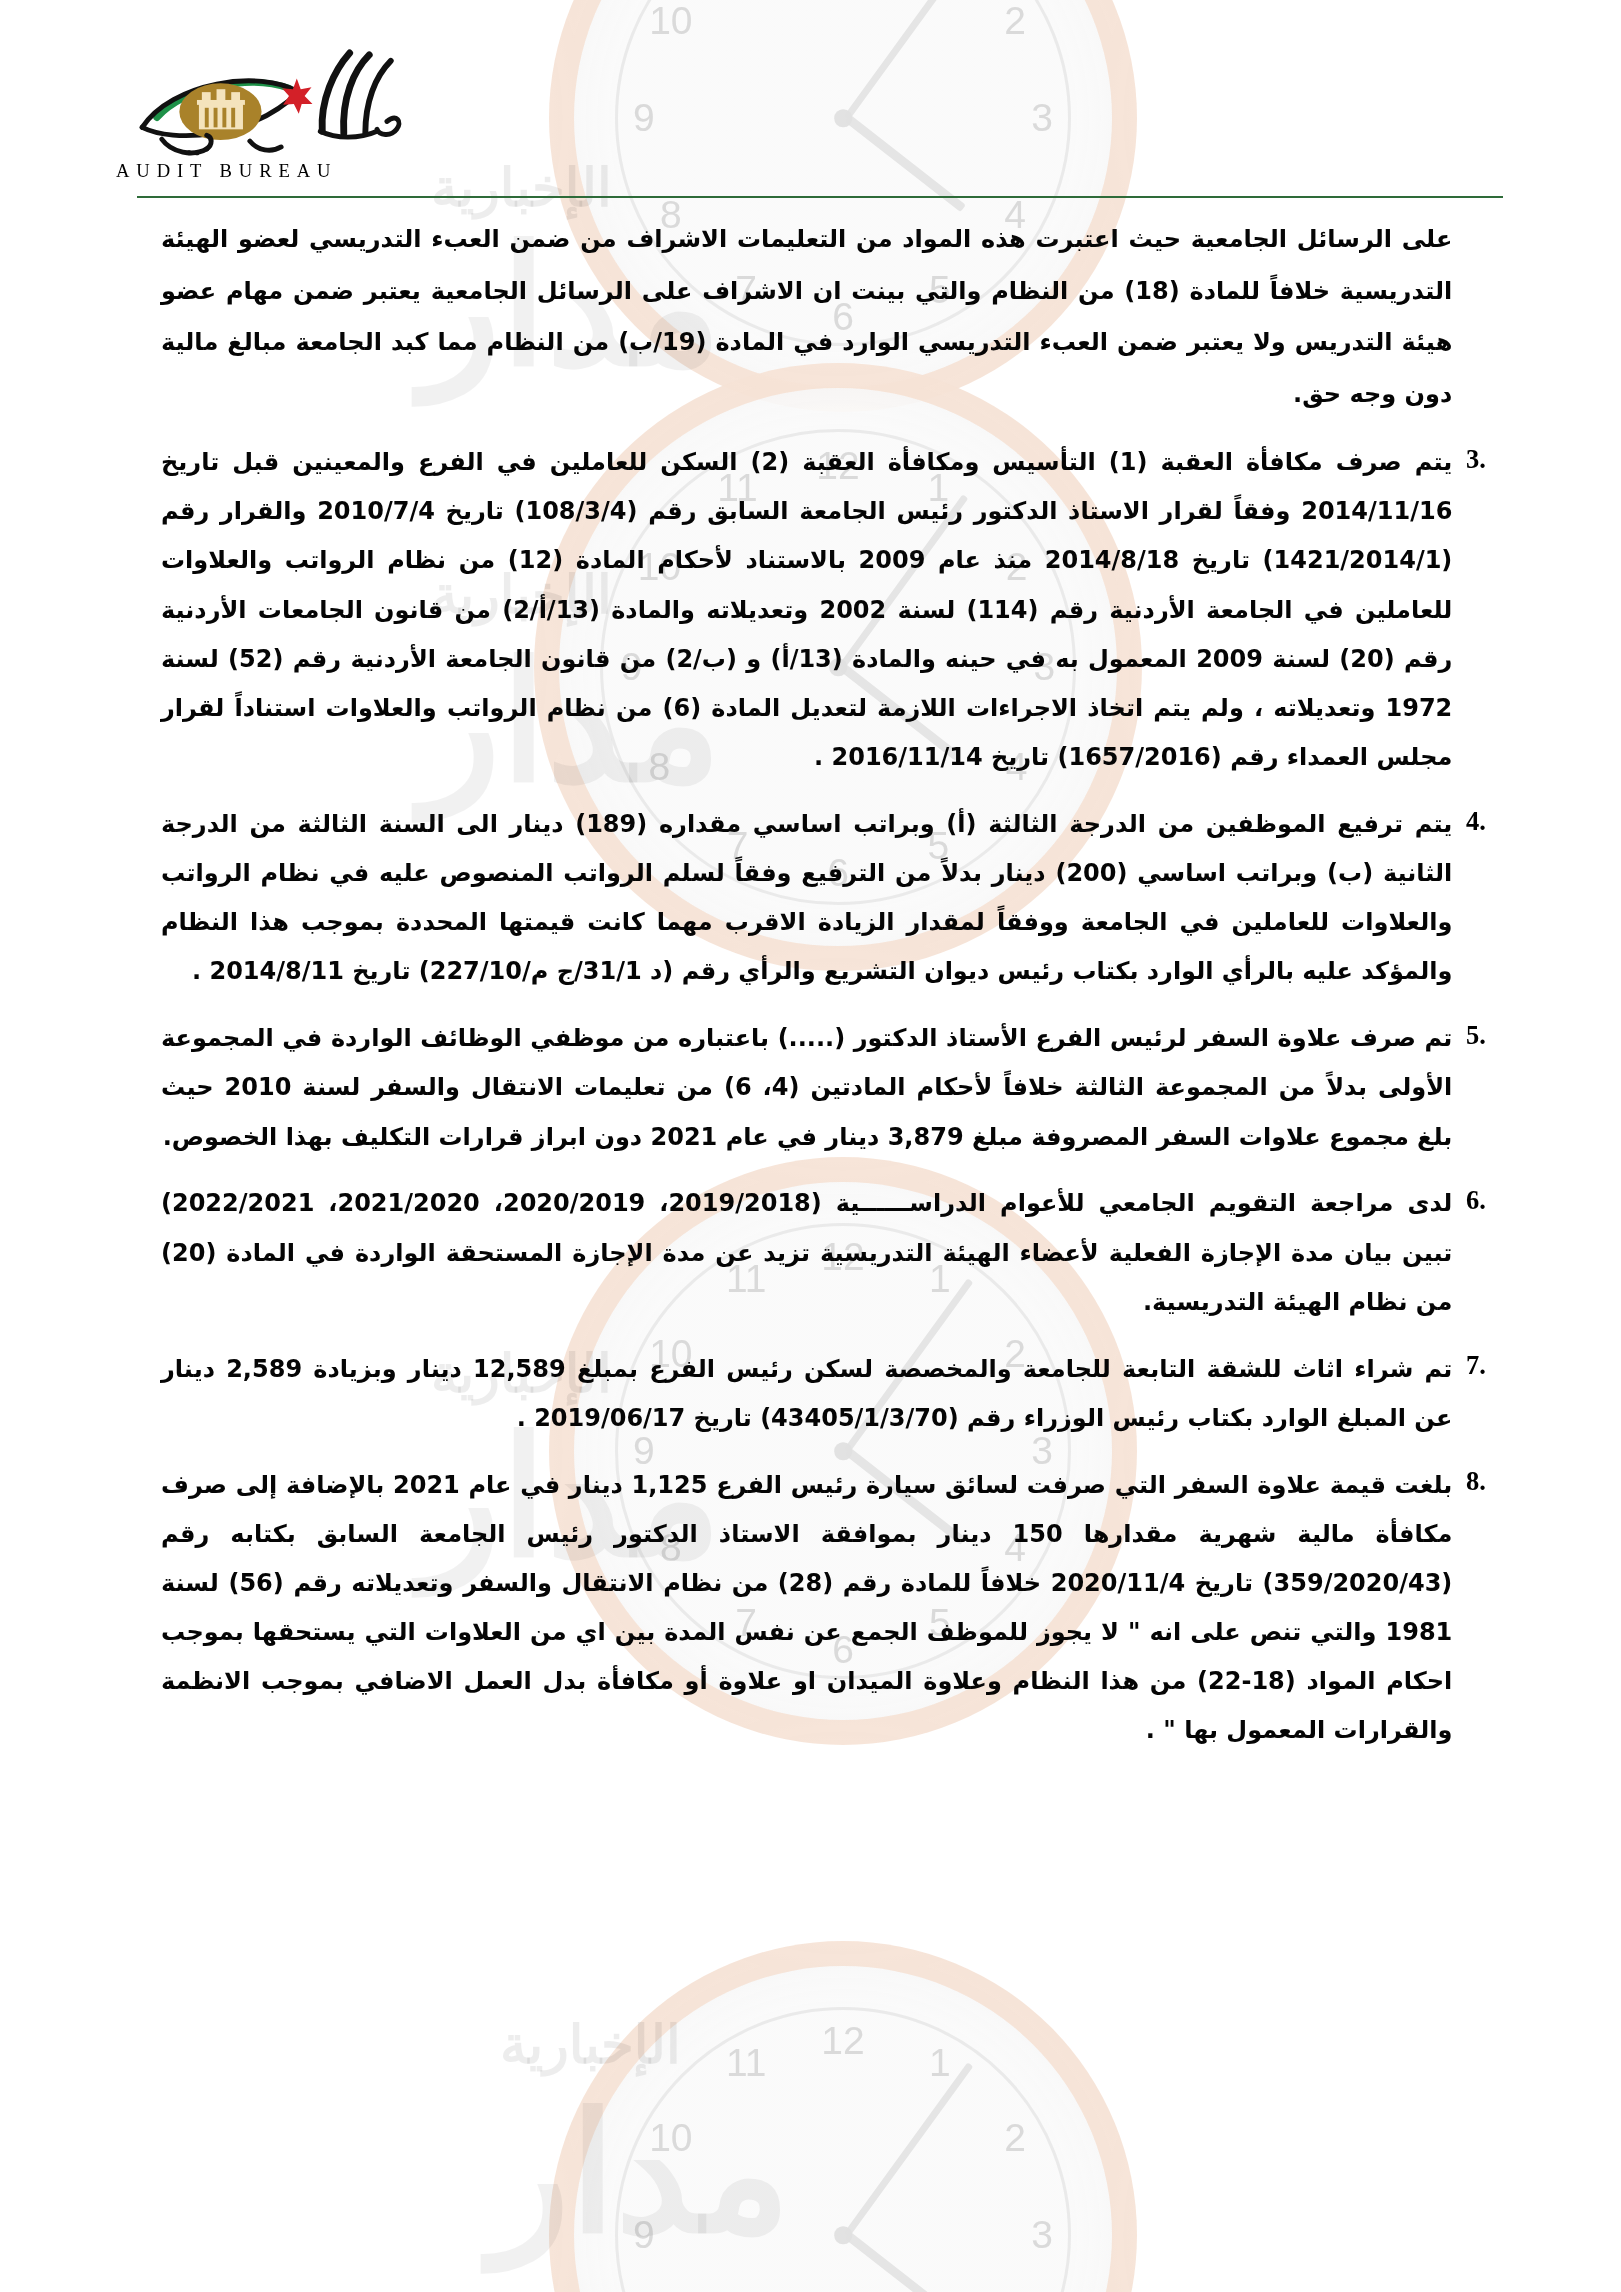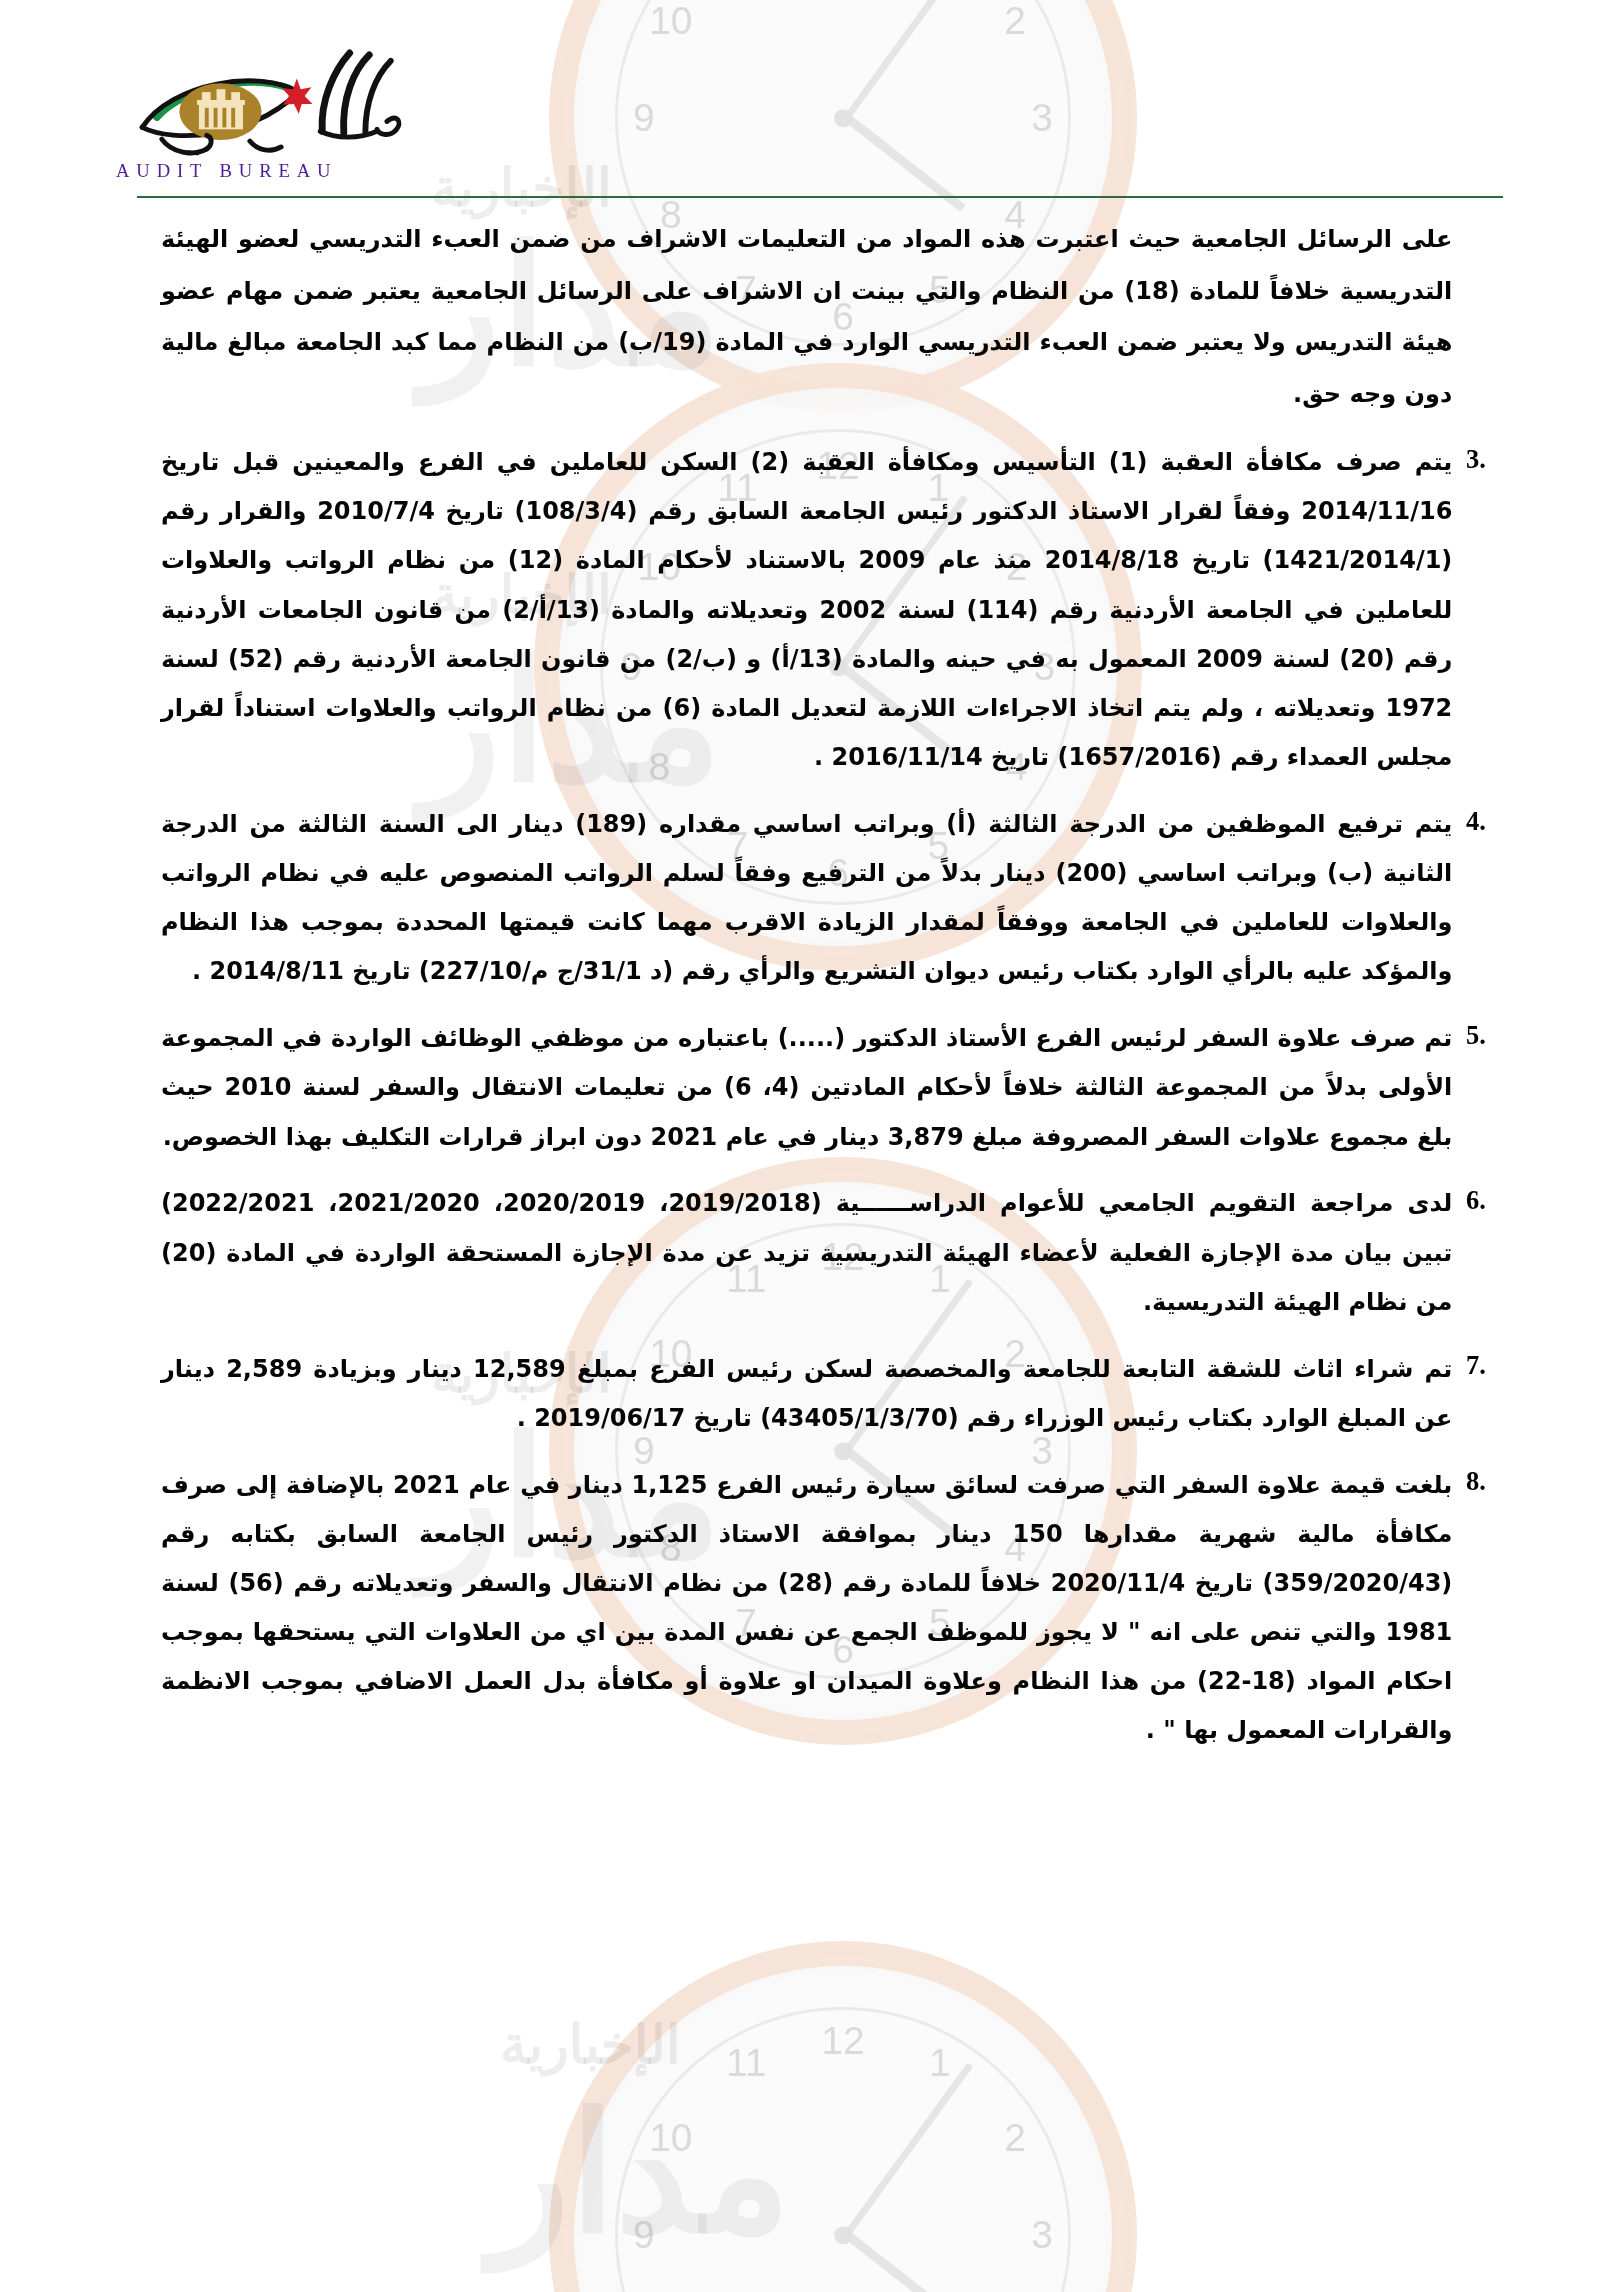--- a/index.html
+++ b/index.html
@@ -81,21 +81,21 @@
     left: 103px; top: 37px;
     width: 323px; height: 123px;
   }
   #logo svg { display:block; }
   .logo-caption {
     position: absolute;
     left: 116px; top: 160px;
     font-family: "Liberation Serif", serif;
     font-size: 18.6px;
     letter-spacing: 6.9px;
-    color: #4c1d95;
+    color: #000000;
     direction: ltr;
   }
   #report-title {
     position: absolute;
     right: 118px; top: 90px;
     font-family: "DejaVu Serif", serif;
     font-size: 45px;
     font-weight: bold;
     color: #2e6b39;
     direction: rtl;

